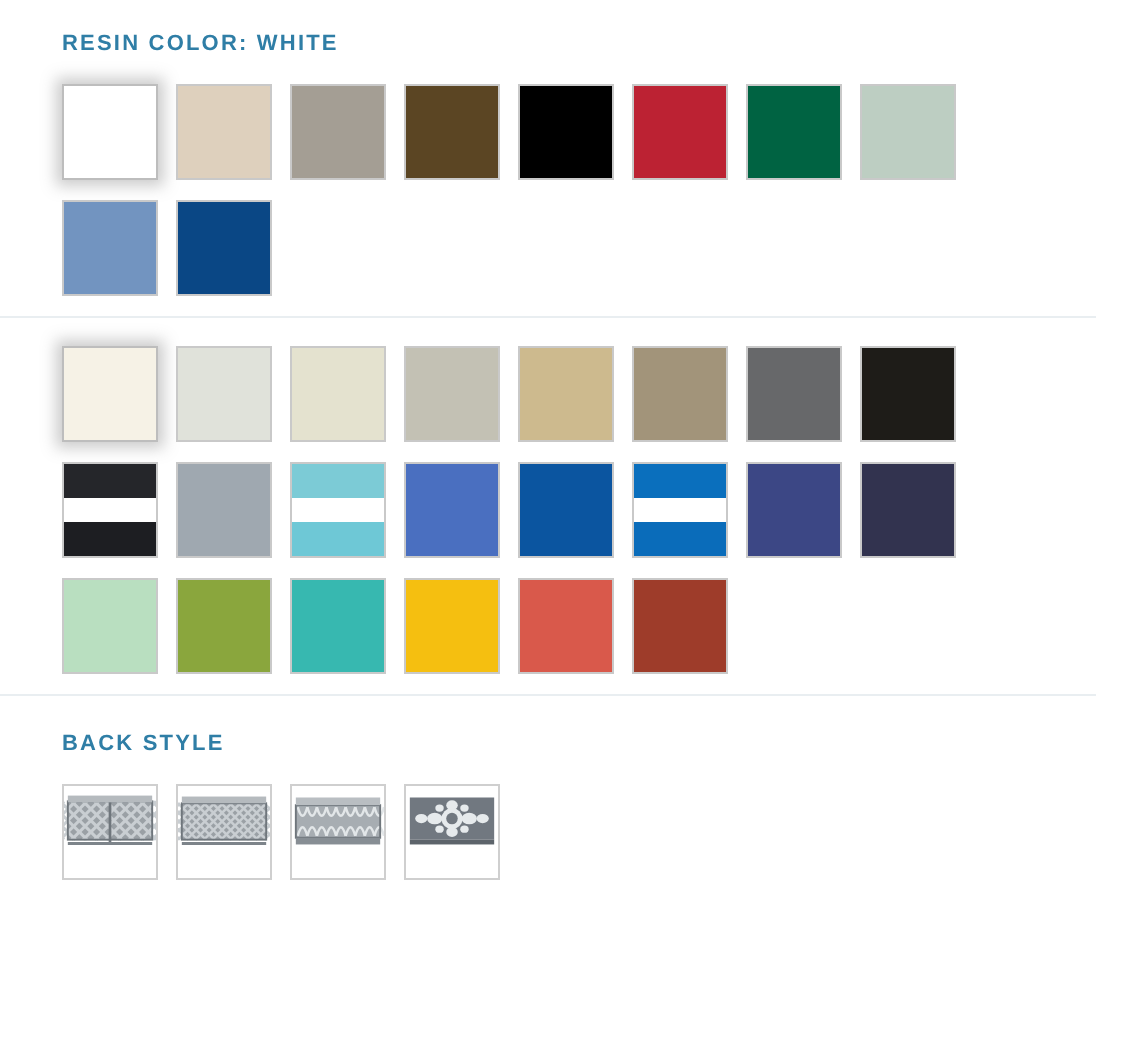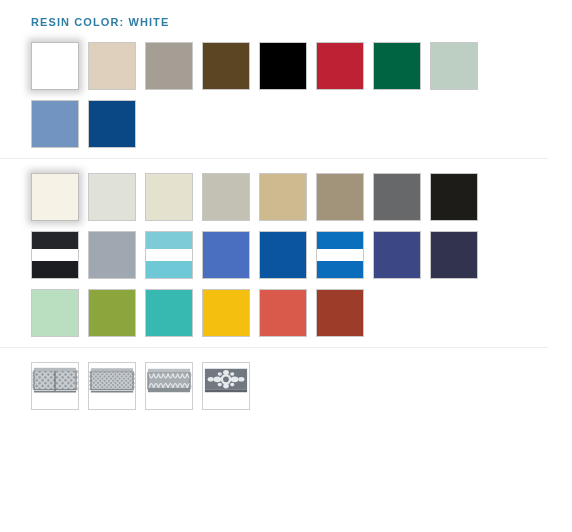--- a/index.html
+++ b/index.html
@@ -191,20 +191,21 @@
         </div>
         <div class="swatch">
           <div class="fill" style="background: rgb(158, 60, 42);"></div>
         </div>
       </div>
   </div>
 
   <div class="divider"></div>
 
   <div class="section">
+    <div class="section-header sec3-head">BACK STYLE</div>
     <div class="style-grid sec3-grid" id="style-grid">
         <div class="style-item">
           <svg viewBox="0 0 48 48" preserveAspectRatio="none">
             <rect x="0" y="0" width="48" height="48" fill="#ffffff"></rect>
             <rect x="2" y="8" width="44" height="20" fill="#9aa0a5"></rect>
             <line x1="-20" y1="8" x2="0" y2="28" stroke="#c9ced2" stroke-width="1.6"></line>
                 <line x1="-20" y1="28" x2="0" y2="8" stroke="#c9ced2" stroke-width="1.6"></line>
             <line x1="-14" y1="8" x2="6" y2="28" stroke="#c9ced2" stroke-width="1.6"></line>
                 <line x1="-14" y1="28" x2="6" y2="8" stroke="#c9ced2" stroke-width="1.6"></line>
             <line x1="-8" y1="8" x2="12" y2="28" stroke="#c9ced2" stroke-width="1.6"></line>

